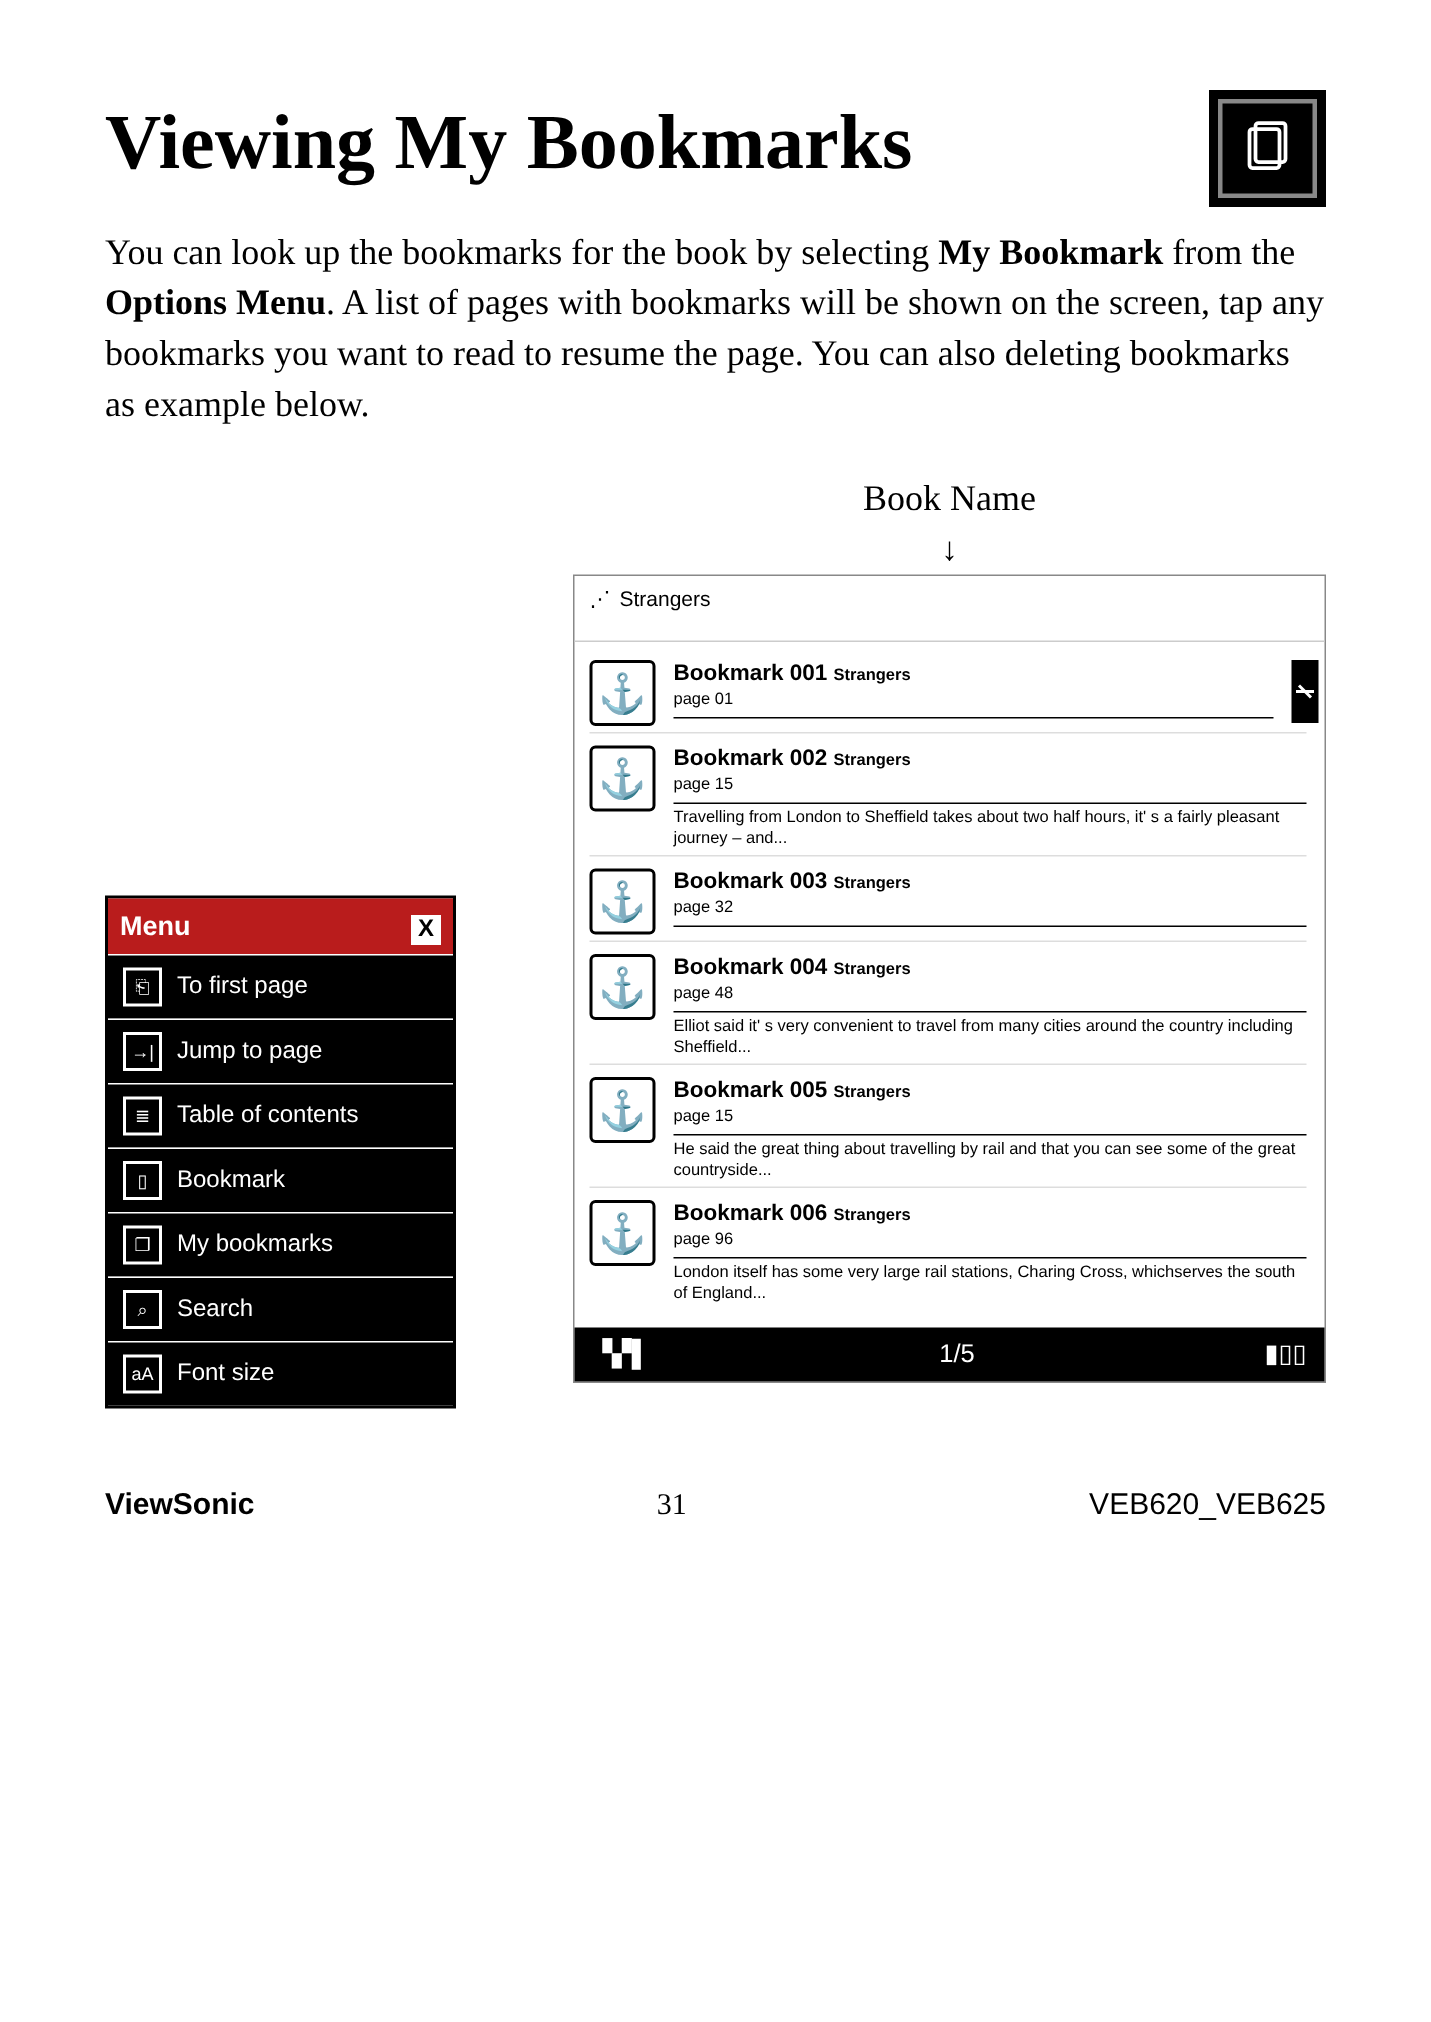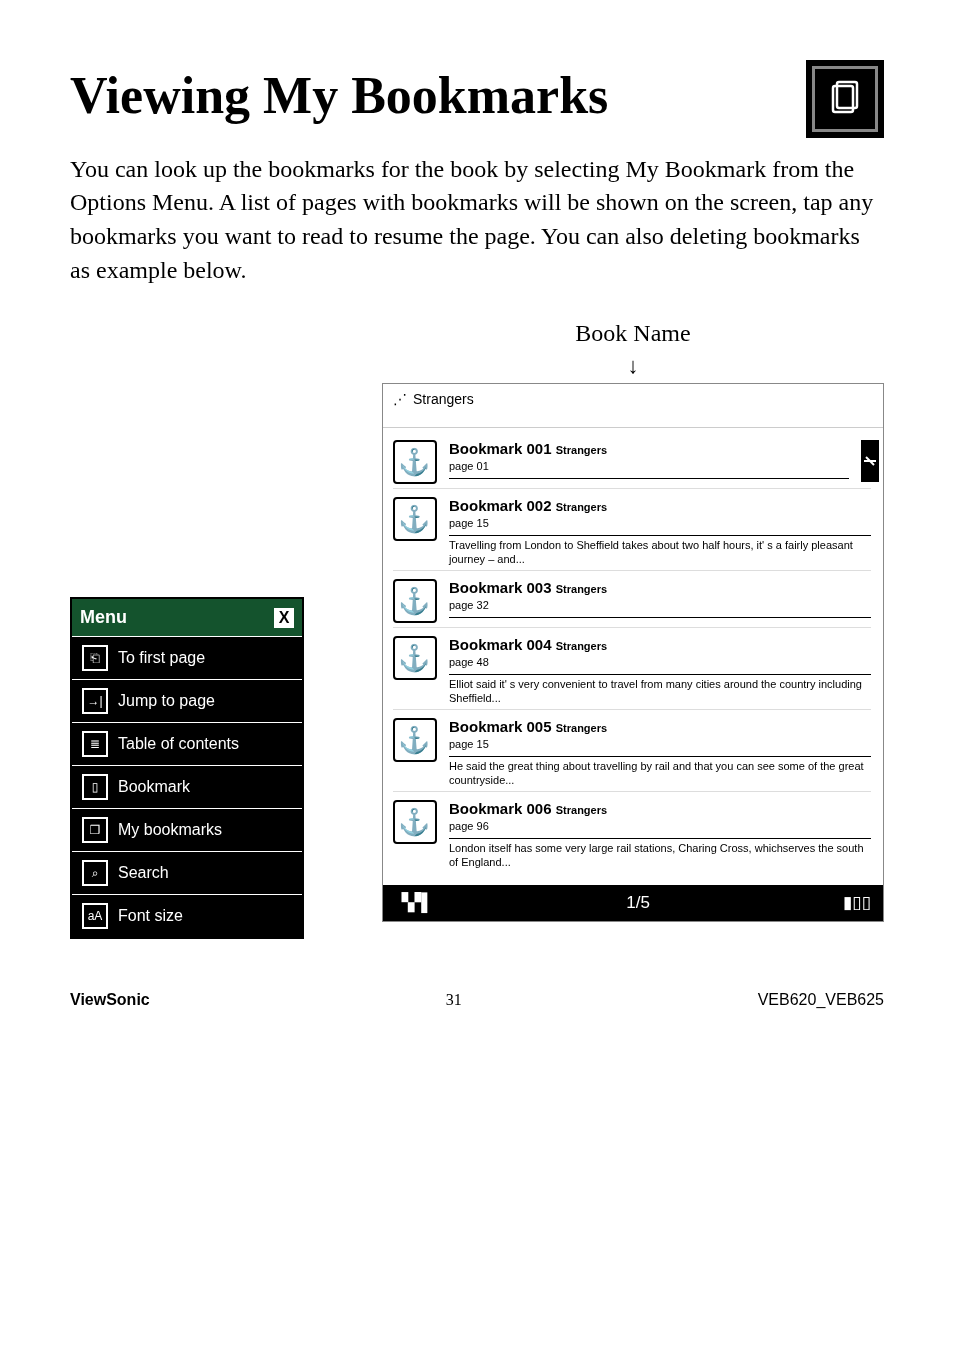--- a/index.html
+++ b/index.html
@@ -19,30 +19,30 @@
     position: absolute; top: 0; right: 0;
     width: 78px; height: 78px;
     background: #000; display: flex;
     align-items: center; justify-content: center;
   }
   .corner-icon-inner {
     width: 60px; height: 60px; border: 3px solid #888;
     display: flex; align-items: center; justify-content: center;
   }
   .intro { margin-top: 10px; }
-  .bold { font-weight: normal; }
+  .bold { font-weight: bold; }
 
   .lower { display: flex; margin-top: 30px; align-items: flex-start; gap: 40px; }
 
   
   .menu-panel { width: 230px; border: 2px solid #000; margin-top: 280px; }
   .menu-header {
-    background: #14532d; color: #fff; font-family: Arial, sans-serif;
+    background: #b91c1c; color: #fff; font-family: Arial, sans-serif;
     font-weight: bold; font-size: 18px; padding: 6px 8px;
-    display: flex; justify-content: space-between; align-items: center;
+    display: flex; justify-content: space-between; align-items: flex-end;
   }
   .menu-close {
     width: 20px; height: 20px; background: #fff; color: #000;
     display: flex; align-items: center; justify-content: center;
     font-weight: bold; font-size: 16px; font-family: Arial, sans-serif;
   }
   .menu-item {
     display: flex; align-items: center; gap: 10px;
     background: #000; color: #fff; font-family: Arial, sans-serif;
     font-size: 16px; padding: 8px 10px; border-top: 1px solid #fff;
@@ -93,21 +93,21 @@
   }
   .device-footer {
     background: #000; color: #fff; display: flex;
     justify-content: space-between; align-items: center;
     padding: 6px 12px; font-size: 17px; margin-top: 8px;
   }
   .dev-foot-center { flex: 1; text-align: center; }
 
   .page-footer {
     display: flex; justify-content: space-between; align-items: center;
-    margin-top: 50px; font-size: 16px;
+    margin-top: 50px; font-size: 20px;
   }
   .footer-left { font-family: Arial, sans-serif; font-weight: bold; }
   .footer-right { font-family: Arial, sans-serif; }
 </style>
 </head>
 <body>
 
 <div class="header-row">
   <h1 class="title">Viewing My Bookmarks</h1>
   <div class="corner-icon">

